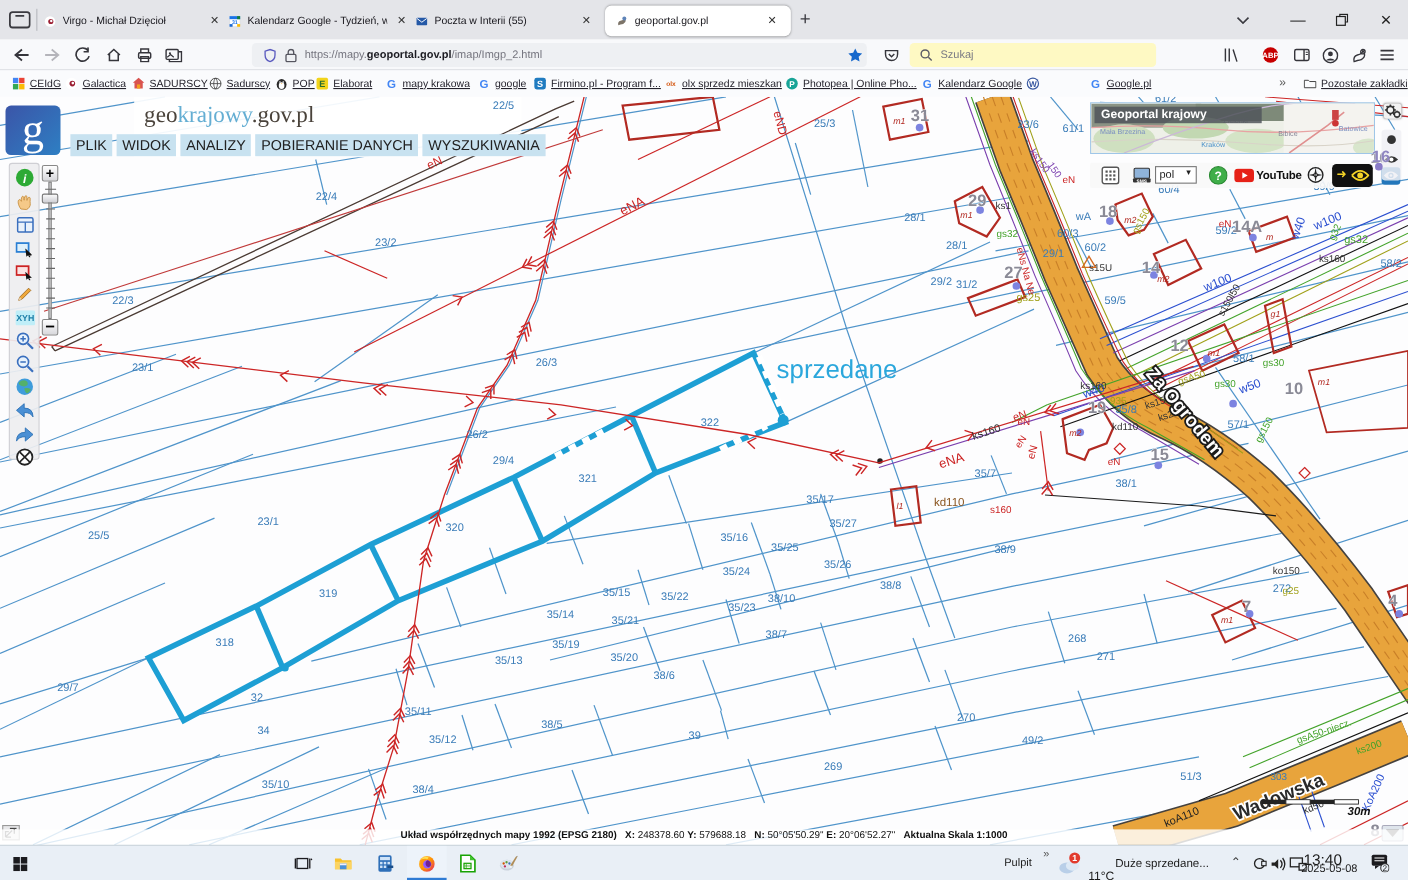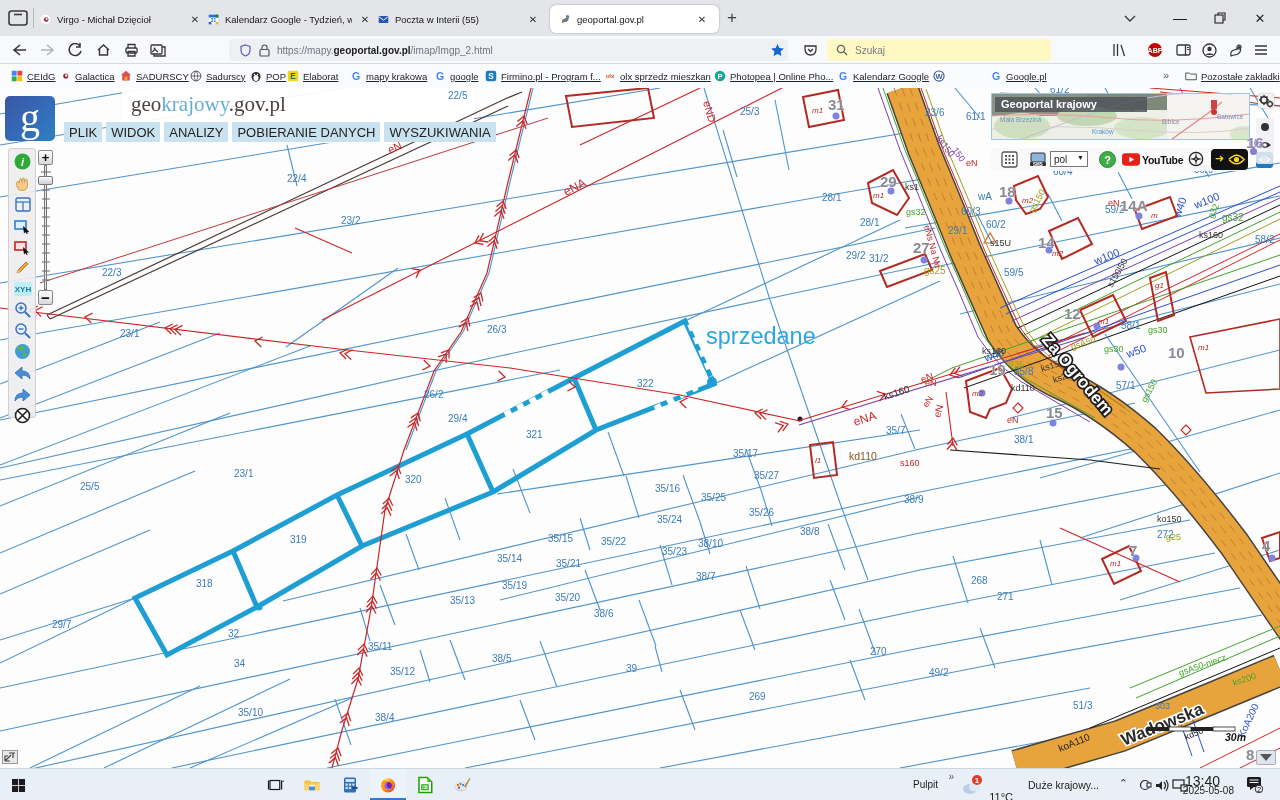--- a/index.html
+++ b/index.html
@@ -750,20 +750,21 @@
   <div style="position:absolute;left:2px;top:662px;width:16px;height:14px;background:#e8e8ea;border:1px solid #999;"></div>
   <svg style="position:absolute;left:4px;top:664px;" width="12" height="10" viewBox="0 0 12 10">
         <path d="M1,9 V4 H4 M1,9 H6 M1,9 L7,3 M5,1 H11 M9,1 V6" stroke="#444" stroke-width="1.2" fill="none"></path>
       </svg>
   <div style="position:absolute;left:1256px;top:662px;width:20px;height:15px;background:#dfe5ec;border:1px solid #aab;border-radius:2px;"></div>
   <svg style="position:absolute;left:1259px;top:665px;" width="14" height="9" viewBox="0 0 14 9">
         <path d="M1,1 L7,8 L13,1 Z" fill="#555"></path>
       </svg>
 
   
+  <div id="statusbar"><b>Układ współrzędnych mapy 1992 (EPSG 2180)</b>&nbsp;&nbsp; <b>X:</b> 248378.60 <b>Y:</b> 579688.18 &nbsp;&nbsp;<b>N:</b> 50°05'50.29" <b>E:</b> 20°06'52.27" &nbsp;&nbsp;<b>Aktualna Skala 1:1000</b></div>
   </div>
 
   <div id="tabbar">
     <svg id="tabicon" viewBox="0 0 20 18">
         <rect x="1" y="2" width="18" height="14" rx="2.5" fill="none" stroke="#3a3a40" stroke-width="1.6"></rect>
         <line x1="6" y1="5.5" x2="14" y2="5.5" stroke="#3a3a40" stroke-width="1.6"></line>
       </svg>
     <div id="tabsep"></div>
     <div class="tab" style="left:40px;width:162px;">
       <svg class="fav" viewBox="0 0 16 16">
@@ -1059,21 +1060,21 @@
     <div id="tray">
       <span style="position:absolute;right:342px;top:10px;margin-left:44px;">Pulpit</span>
       <span style="position:absolute;right:326px;top:2px;color:#555;font-size:10px;">»</span>
       <svg style="position:absolute;right:295px;top:5px;" width="24" height="22" viewBox="0 0 24 22">
           <ellipse cx="9" cy="15" rx="7" ry="5" fill="#b9cfe8"></ellipse>
           <ellipse cx="14" cy="13" rx="6" ry="4.5" fill="#dde9f5"></ellipse>
           <circle cx="16" cy="6" r="5" fill="#e23b2e"></circle>
           <text x="16" y="9" text-anchor="middle" font-size="8" fill="#fff" font-weight="bold">1</text>
         </svg>
       <span style="position:absolute;right:267px;top:10px;font-size:11px;margin-top:12px;">11°C</span>
-      <span style="position:absolute;right:181px;top:10px;font-size:10.5px;">Duże krajowy...</span>
+      <span style="position:absolute;right:181px;top:10px;font-size:10.5px;">Duże sprzedane...</span>
       <span style="position:absolute;right:152px;top:8px;font-size:11px;color:#333;">⌃</span>
       <svg style="position:absolute;right:128px;top:10px;" width="14" height="13" viewBox="0 0 14 13">
           <circle cx="7" cy="6" r="4.5" fill="none" stroke="#222" stroke-width="1.2"></circle>
           <rect x="9" y="4" width="4" height="4" fill="#e9eff6" stroke="#222" stroke-width="1"></rect>
         </svg>
       <svg style="position:absolute;right:110px;top:10px;" width="15" height="13" viewBox="0 0 15 13">
           <path d="M1,5 H4 L7,2 V11 L4,8 H1 Z" fill="#222"></path>
           <path d="M9,3 Q12,6.5 9,10 M11,1 Q15,6.5 11,12" stroke="#222" fill="none" stroke-width="1.2"></path>
         </svg>
       <svg style="position:absolute;right:92px;top:10px;" width="16" height="13" viewBox="0 0 16 13">

